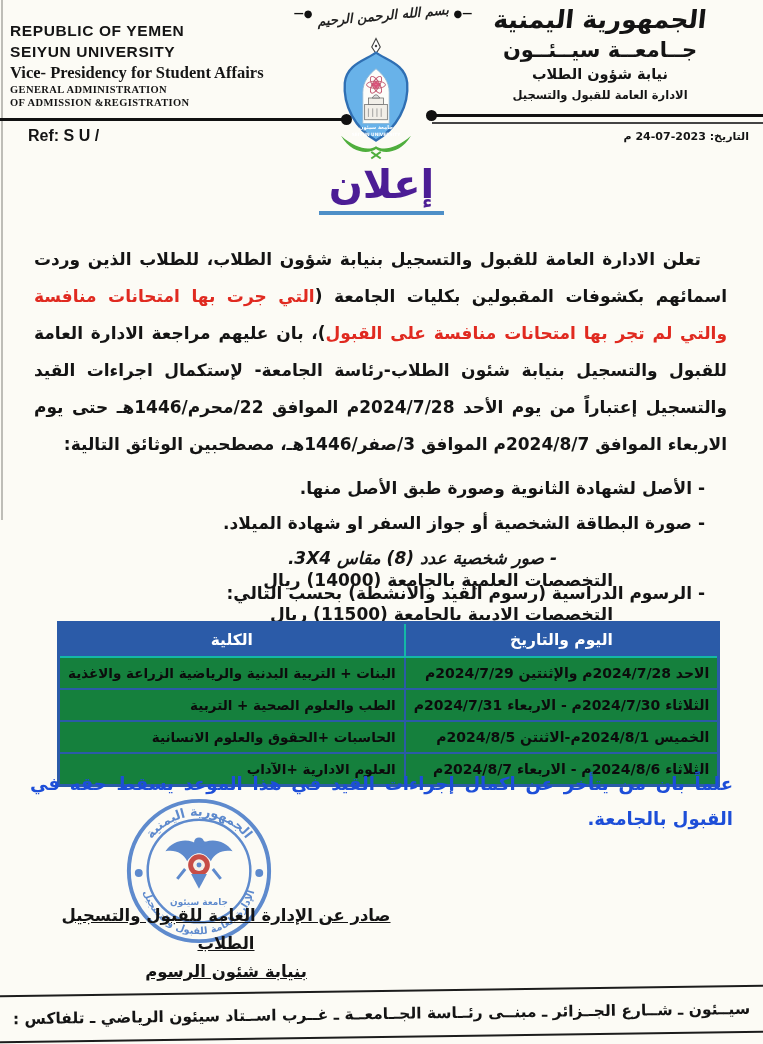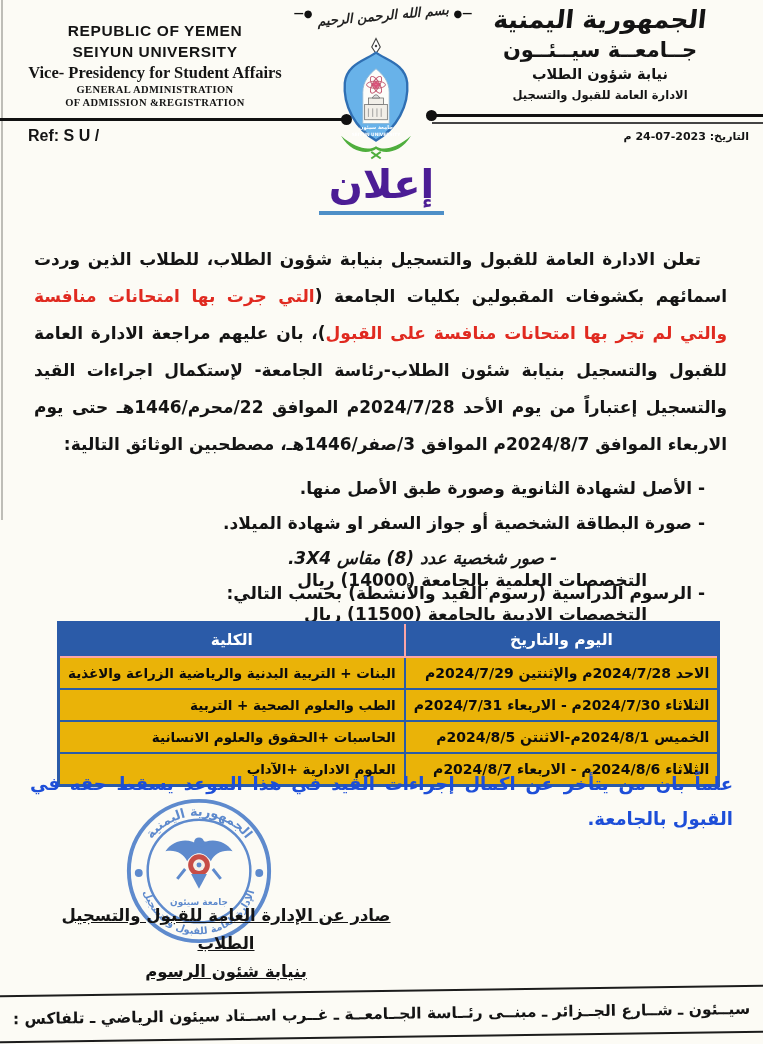--- a/index.html
+++ b/index.html
@@ -5,21 +5,21 @@
   html,body{margin:0;padding:0;}
   body{background:#e8e8e8;}
   .page{
     position:relative; width:763px; height:1044px; margin:0 auto;
     background:#fcfbf5; overflow:hidden;
     font-family:"DejaVu Sans", sans-serif; color:#141414;
   }
   .scan-edge{position:absolute;left:1px;top:0;width:2px;height:520px;background:#8a8a84;opacity:.55;}
 
   
-  .hdr-en{position:absolute;left:10px;top:20px;width:290px;text-align:center;}
+  .hdr-en{position:absolute;left:10px;top:20px;width:290px;}
   .hdr-en .l1,.hdr-en .l2{font-family:"Liberation Sans",sans-serif;font-weight:bold;font-size:15.5px;letter-spacing:.6px;line-height:21px;}
   .hdr-en .l3{font-family:"Liberation Serif",serif;font-weight:bold;font-size:16.5px;line-height:21px;}
   .hdr-en .l4,.hdr-en .l5{font-family:"Liberation Serif",serif;font-weight:bold;font-size:10.5px;letter-spacing:.4px;line-height:13px;}
 
   .bismillah-row{position:absolute;left:288px;top:8px;width:190px;text-align:center;font-weight:bold;font-size:13px;color:#222;}
   .bismillah-row .deco{font-size:10px;vertical-align:3px;color:#111;}
   .bismillah-row .bsm{display:inline-block;transform:rotate(-5deg);font-style:italic;}
 
   .logo{position:absolute;left:324px;top:34px;}
 
@@ -46,30 +46,30 @@
   
   .para{position:absolute;top:241px;right:36px;left:34px;direction:rtl;text-align:justify;
     font-size:17px;font-weight:bold;line-height:37px;text-indent:26px;}
   .red{color:#e02a20;}
 
   .bullets{position:absolute;top:424px;right:58px;left:34px;direction:rtl;margin-top:47px;}
   .bullet{font-size:17px;font-weight:bold;line-height:35px;text-align:right;}
   .bullet.indent{margin-right:148px;font-style:italic;}
 
   .fees{position:absolute;top:563px;right:36px;left:34px;direction:rtl;}
-  .fee{font-size:17px;font-weight:bold;line-height:34px;text-align:right;margin-right:80px;}
+  .fee{font-size:17px;font-weight:bold;line-height:34px;text-align:right;margin-right:114px;}
   .schedule-intro{font-size:17px;font-weight:bold;line-height:36px;text-align:right;margin-right:66px;}
 
   
   .table-wrap{position:absolute;top:621px;left:57px;width:656px;}
   table{width:100%;border-collapse:collapse;border:3px solid #2b5ba8;}
   th{background:#2b5ba8;color:#fff;font-size:15.5px;font-weight:bold;height:30px;
-     border:2px solid #fca5a5;text-align:center;}
+     border:2px solid #14b8a6;text-align:center;}
   td{border:2px solid #2b5ba8;font-weight:bold;font-size:14px;height:28px;
-     padding:1px 8px;white-space:nowrap;text-align:right;color:#0c0c0c;background:#eab308;}
+     padding:1px 8px;white-space:nowrap;text-align:right;color:#0c0c0c;background:#15803d;}
   td.college{font-size:13.5px;}
   col.c-day{width:50%;} col.c-college{width:50%;}
 
   
   .warning{position:absolute;top:766px;right:30px;left:30px;direction:rtl;text-align:justify;
     font-size:18px;font-weight:bold;line-height:35px;color:#1d4ed8;}
   .stamp{position:absolute;left:120px;top:792px;opacity:.9;}
   .signature{position:absolute;left:56px;top:902px;width:340px;text-align:center;direction:rtl;}
   .signature div{font-size:16.5px;font-weight:bold;line-height:28px;text-decoration:underline;}
   .footer{position:absolute;top:990px;left:-6px;right:-6px;height:44px;

